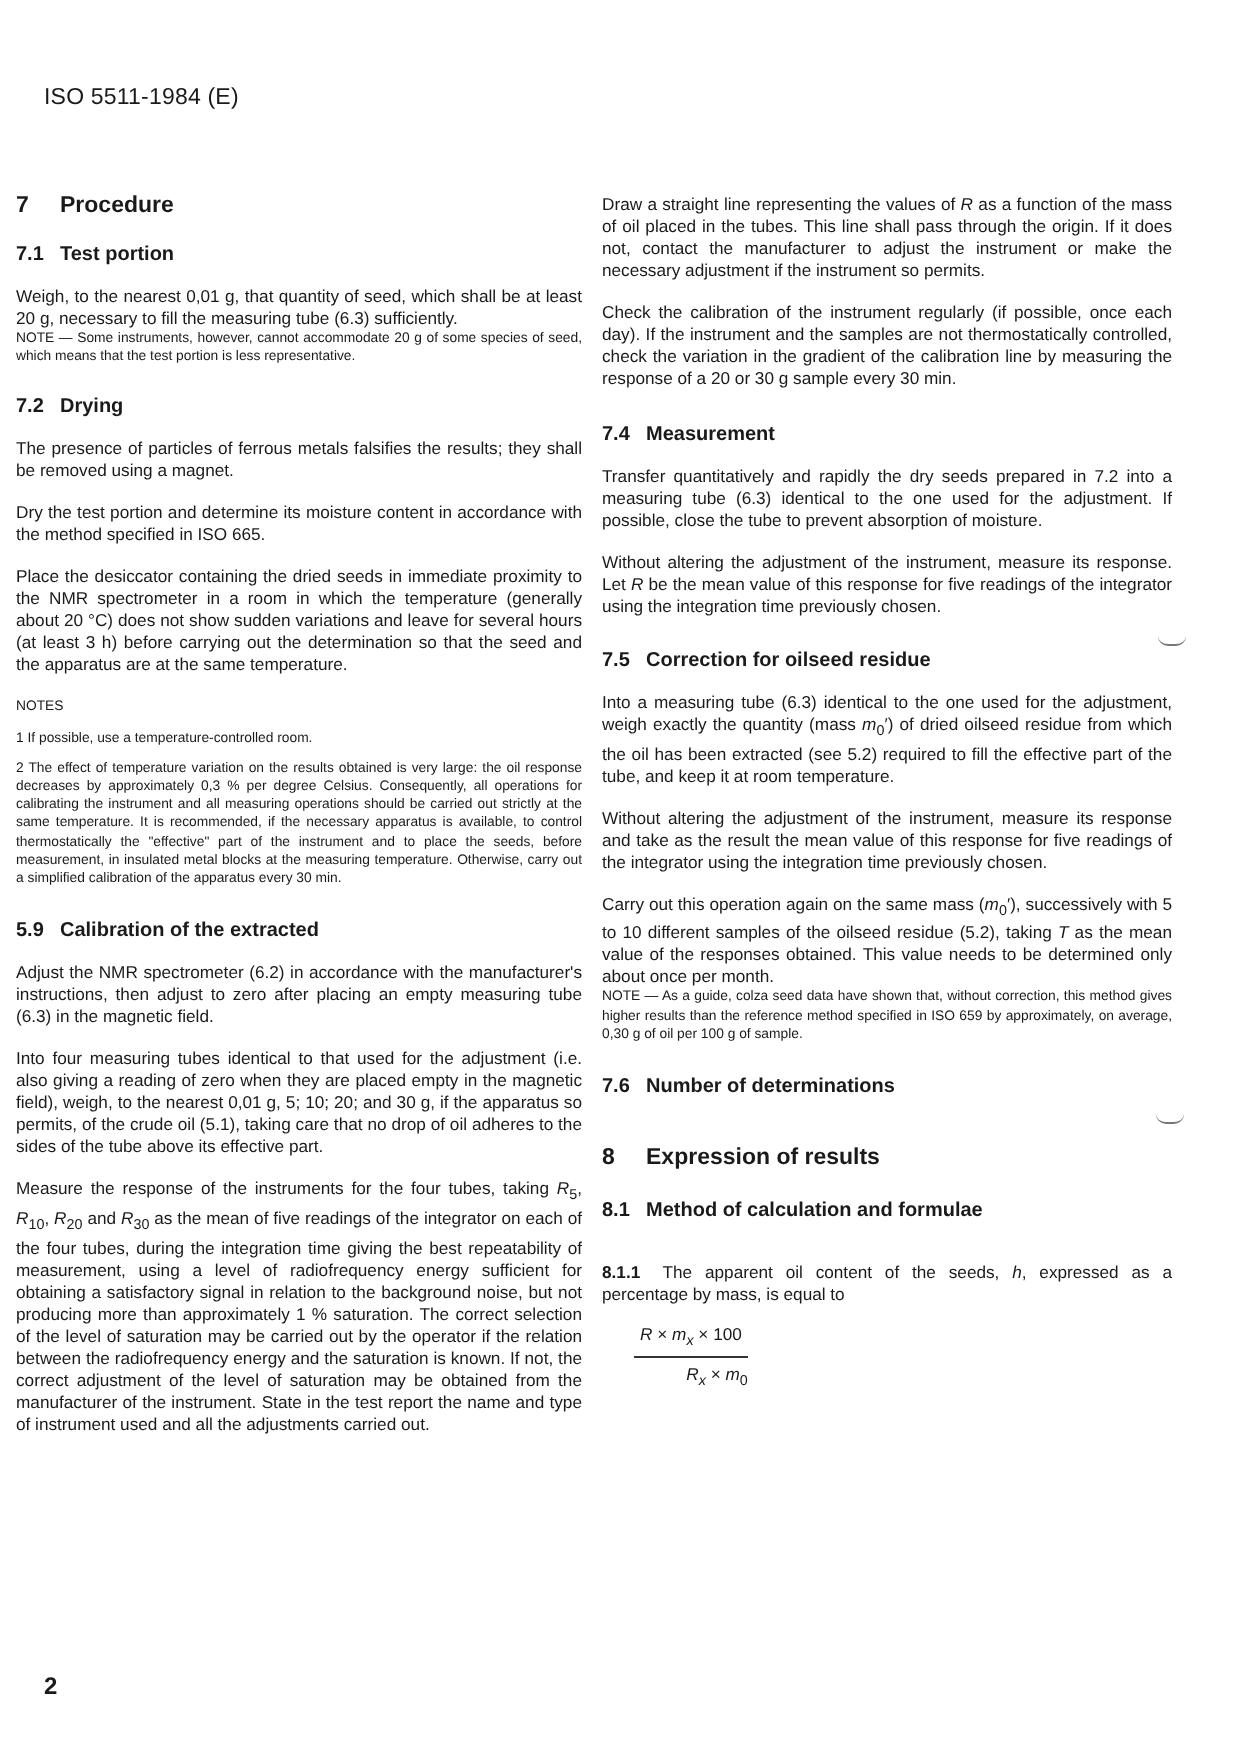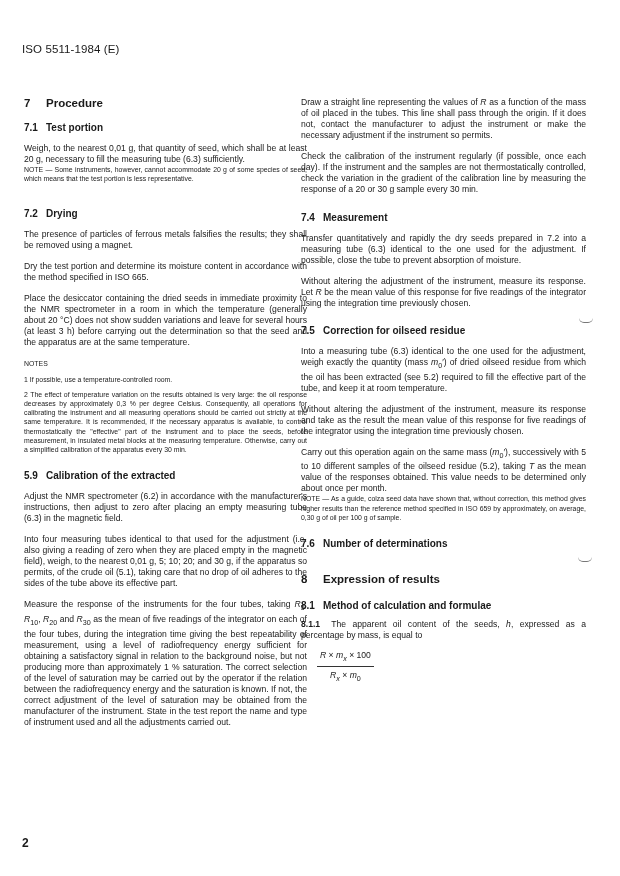--- a/index.html
+++ b/index.html
@@ -1,49 +1,49 @@
 <!DOCTYPE html>
 <html><head>
 <meta charset="utf-8">
 <style>
   html, body { margin: 0; padding: 0; background: #ffffff; }
   body { width: 620px; height: 876px; position: relative; overflow: hidden;
          font-family: "Liberation Sans", sans-serif; color: #1a1a1a; }
   .page-header { position: absolute; left: 22px; top: 43px; font-weight: normal; font-size: 11.5px; letter-spacing: 0.1px; }
   .col { position: absolute; top: 97px; width: 283px; }
-  .col-left { left: 24px; }
+  .col-left { left: 8px; }
   .col-right { left: 301px; width: 285px; }
   p { margin: 0; font-size: 8.6px; line-height: 11px; text-align: justify; }
   .gap-s { margin-top: 10px; }
   .note { font-size: 6.9px; line-height: 9.2px; text-align: justify; margin: 0; }
   h2.sec { font-size: 11.5px; font-weight: bold; margin: 0; }
   h3.sub { font-size: 10px; font-weight: bold; margin: 0; }
   .num { display: inline-block; width: 22px; }
   .num3 { display: inline-block; width: 24px; }
   .bold { font-weight: bold; }
   .it { font-style: italic; }
-  .formula { margin-top: 9px; margin-left: 16px; font-size: 8.6px; display: inline-block; text-align: center; }
+  .formula { margin-top: 9px; margin-left: 16px; font-size: 8.6px; display: inline-block; text-align: right; }
   .formula .top { padding: 0 3px 3px 3px; border-bottom: 0.8px solid #333; }
   .formula .bot { padding-top: 3px; }
   .page-number { position: absolute; left: 22px; top: 836px; font-weight: bold; font-size: 12px; }
   .mark { position: absolute; width: 14px; height: 4px; border-bottom: 1px solid #777; border-radius: 0 0 8px 8px; }
 </style>
 </head>
 <body>
 
 <div class="page-header">ISO 5511-1984 (E)</div>
 
 <div class="col col-left">
   <h2 class="sec"><span class="num">7</span><span>Procedure</span></h2>
 
   <h3 class="sub" style="margin-top:13px"><span class="num">7.1</span><span>Test portion</span></h3>
   <p style="margin-top:10px">Weigh, to the nearest 0,01 g, that quantity of seed, which shall be at least 20 g, necessary to fill the measuring tube (6.3) sufficiently.</p>
   <p class="note gap-s">NOTE — Some instruments, however, cannot accommodate 20 g of some species of seed, which means that the test portion is less representative.</p>
 
-  <h3 class="sub" style="margin-top:25px"><span class="num">7.2</span><span>Drying</span></h3>
+  <h3 class="sub" style="margin-top:15px"><span class="num">7.2</span><span>Drying</span></h3>
   <p style="margin-top:10px">The presence of particles of ferrous metals falsifies the results; they shall be removed using a magnet.</p>
   <p class="gap-s">Dry the test portion and determine its moisture content in accordance with the method specified in ISO 665.</p>
   <p class="gap-s">Place the desiccator containing the dried seeds in immediate proximity to the NMR spectrometer in a room in which the temperature (generally about 20 °C) does not show sudden variations and leave for several hours (at least 3 h) before carrying out the determination so that the seed and the apparatus are at the same temperature.</p>
   <p class="note" style="margin-top:11px">NOTES</p>
   <p class="note" style="margin-top:6px">1   If possible, use a temperature-controlled room.</p>
   <p class="note" style="margin-top:6px">2   The effect of temperature variation on the results obtained is very large: the oil response decreases by approximately 0,3 % per degree Celsius. Consequently, all operations for calibrating the instrument and all measuring operations should be carried out strictly at the same temperature. It is recommended, if the necessary apparatus is available, to control thermostatically the "effective" part of the instrument and to place the seeds, before measurement, in insulated metal blocks at the measuring temperature. Otherwise, carry out a simplified calibration of the apparatus every 30 min.</p>
 
   <h3 class="sub" style="margin-top:16px"><span class="num">5.9</span><span>Calibration of the extracted</span></h3>
   <p style="margin-top:10px">Adjust the NMR spectrometer (6.2) in accordance with the manufacturer's instructions, then adjust to zero after placing an empty measuring tube (6.3) in the magnetic field.</p>
   <p class="gap-s">Into four measuring tubes identical to that used for the adjustment (i.e. also giving a reading of zero when they are placed empty in the magnetic field), weigh, to the nearest 0,01 g, 5; 10; 20; and 30 g, if the apparatus so permits, of the crude oil (5.1), taking care that no drop of oil adheres to the sides of the tube above its effective part.</p>
@@ -61,21 +61,21 @@
   <h3 class="sub" style="margin-top:16px"><span class="num">7.5</span><span>Correction for oilseed residue</span></h3>
   <p style="margin-top:10px"><span>Into a measuring tube (6.3) identical to the one used for the adjustment, weigh exactly the quantity (mass </span><span class="it">m</span><sub>0</sub><span>′</span><span>) of dried oilseed residue from which the oil has been extracted (see 5.2) required to fill the effective part of the tube, and keep it at room temperature.</span></p>
   <p class="gap-s">Without altering the adjustment of the instrument, measure its response and take as the result the mean value of this response for five readings of the integrator using the integration time previously chosen.</p>
   <p class="gap-s"><span>Carry out this operation again on the same mass (</span><span class="it">m</span><sub>0</sub><span>′</span><span>), successively with 5 to 10 different samples of the oilseed residue (5.2), taking </span><span class="it">T</span><span> as the mean value of the responses obtained. This value needs to be determined only about once per month.</span></p>
   <p class="note gap-s">NOTE — As a guide, colza seed data have shown that, without correction, this method gives higher results than the reference method specified in ISO 659 by approximately, on average, 0,30 g of oil per 100 g of sample.</p>
 
   <h3 class="sub" style="margin-top:16px"><span class="num">7.6</span><span>Number of determinations</span></h3>
 
   <h2 class="sec" style="margin-top:24px"><span class="num">8</span><span>Expression of results</span></h2>
   <h3 class="sub" style="margin-top:15px"><span class="num">8.1</span><span>Method of calculation and formulae</span></h3>
-  <p style="margin-top:8px"><span class="bold num3">8.1.1</span> <span>The apparent oil content of the seeds, </span><span class="it">h</span><span>, expressed as a percentage by mass, is equal to</span></p>
+  <p style="margin-top:20px"><span class="bold num3">8.1.1</span> <span>The apparent oil content of the seeds, </span><span class="it">h</span><span>, expressed as a percentage by mass, is equal to</span></p>
 
   <div class="formula">
     <div class="top"><span class="it">R</span><span> × </span><span class="it">m</span><sub class="it">x</sub><span> × </span><span>100</span></div>
     <div class="bot"><span class="it">R</span><sub class="it">x</sub><span> × </span><span class="it">m</span><sub>0</sub></div>
   </div>
 </div>
 
 <div class="mark" style="left:579px; top:318px;"></div>
 <div class="mark" style="left:578px; top:557px;"></div>
 

